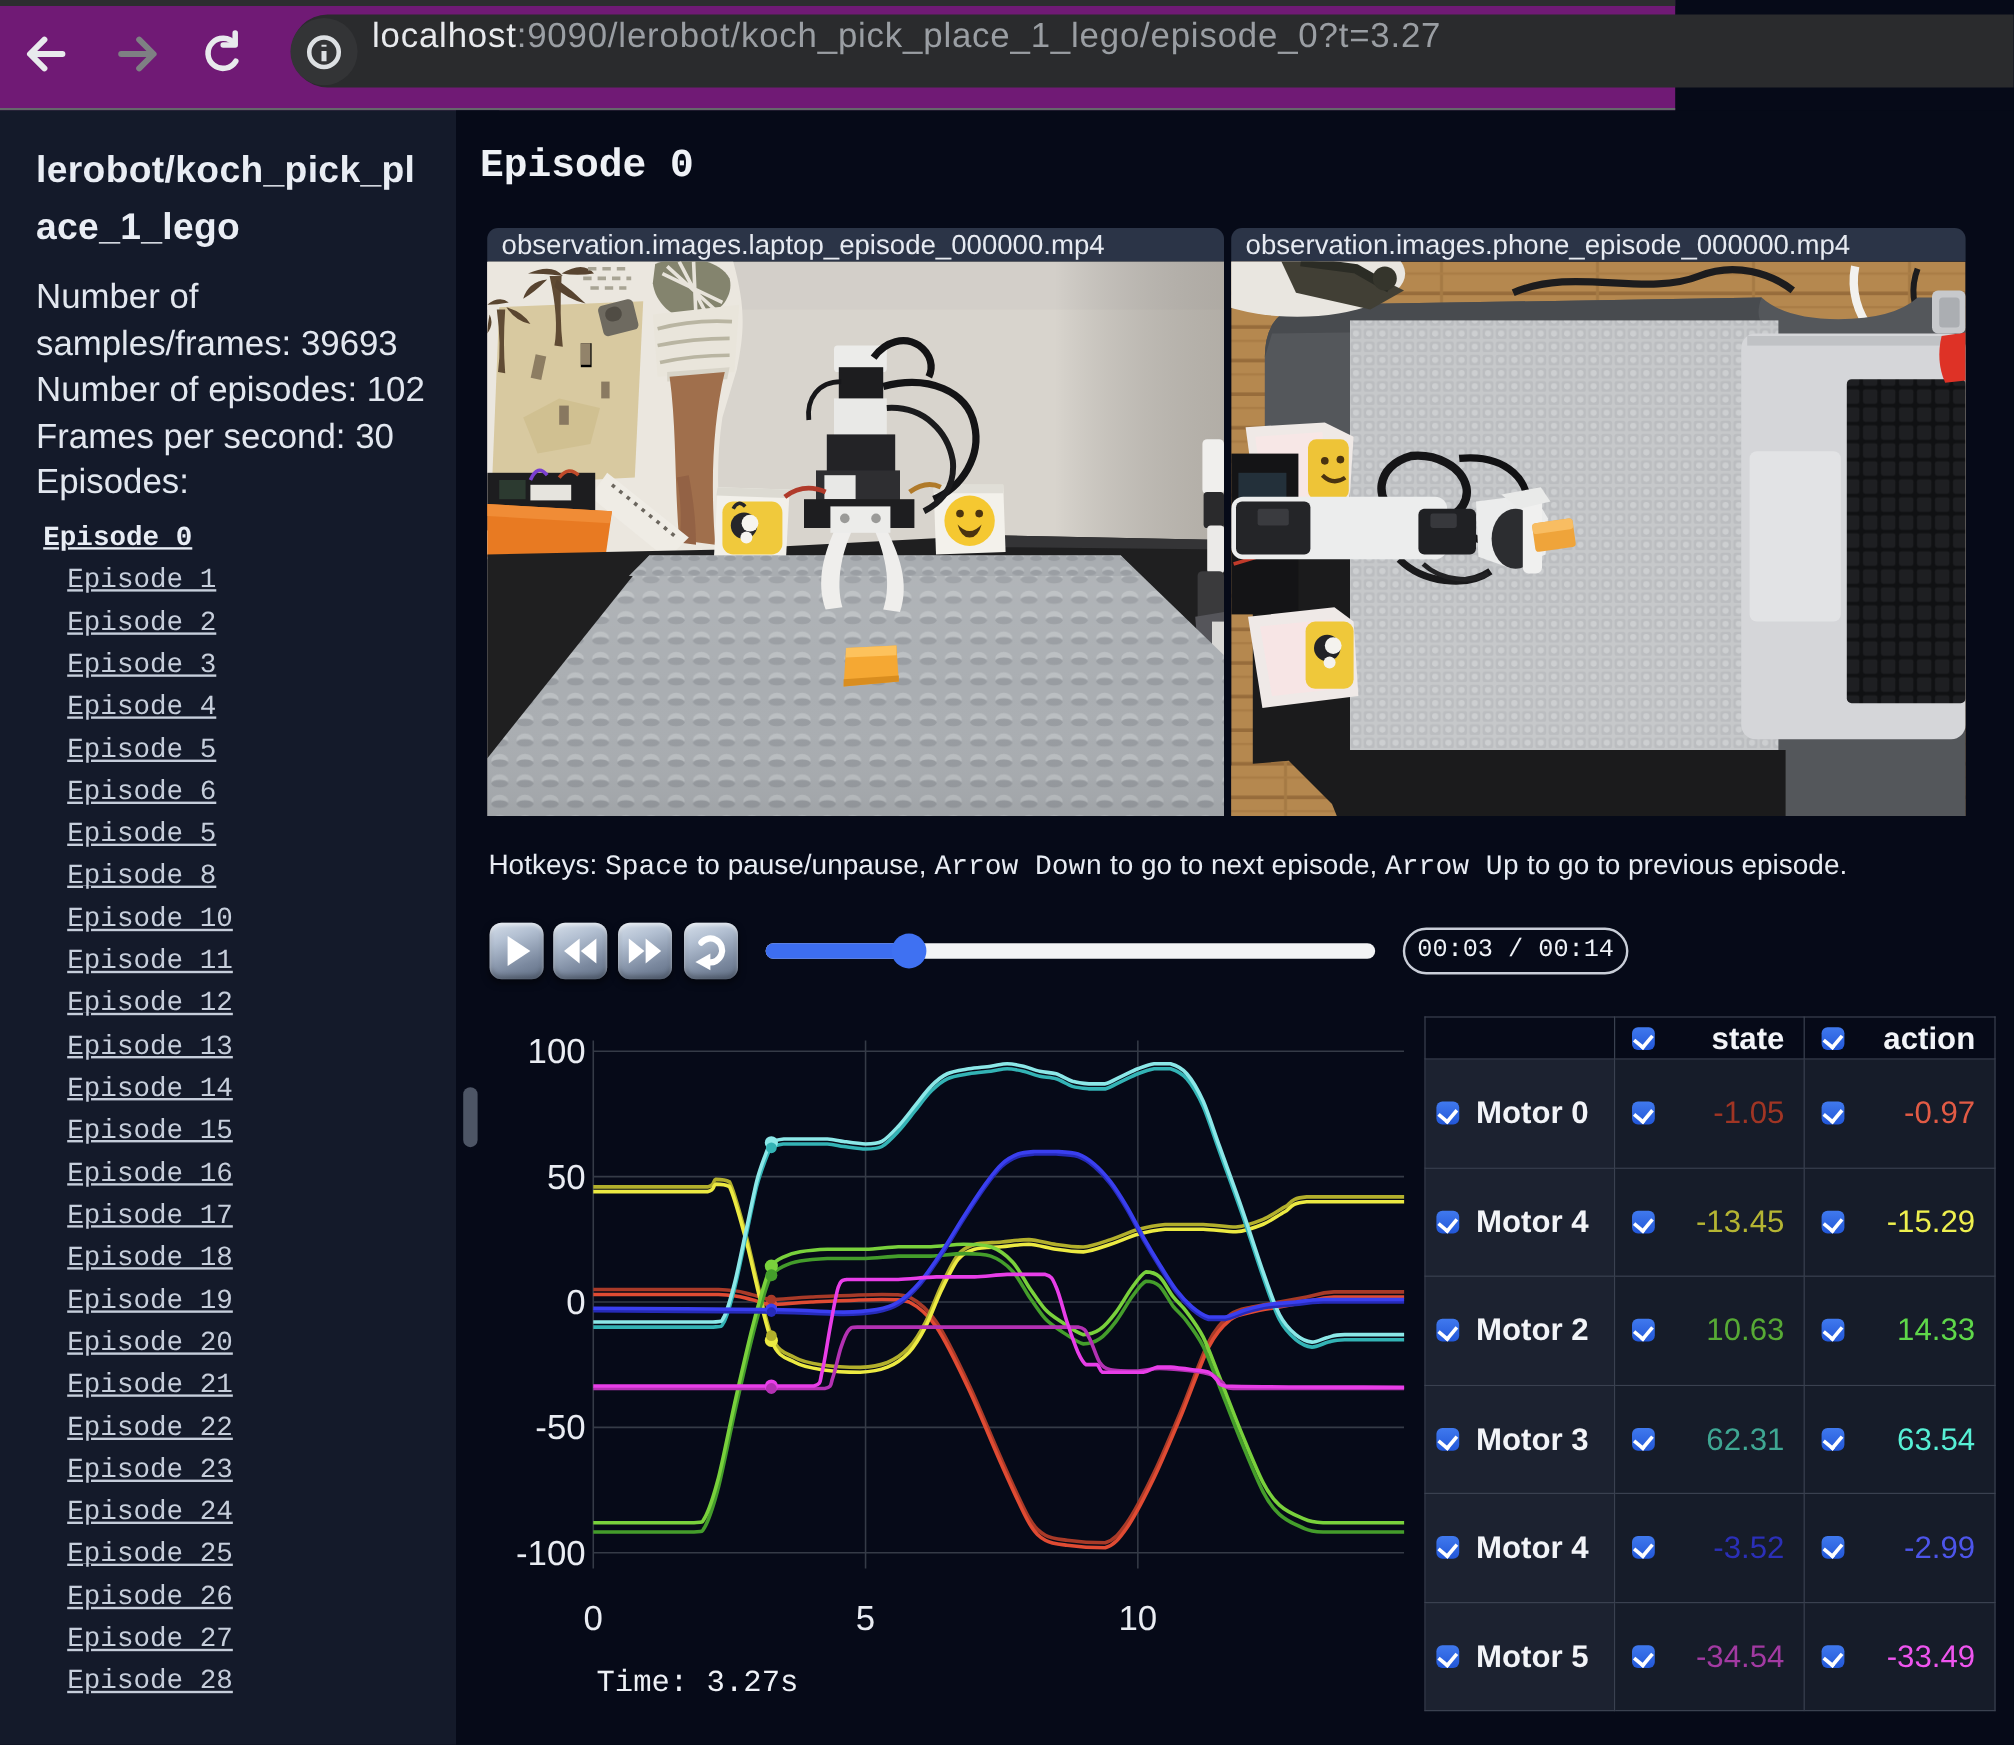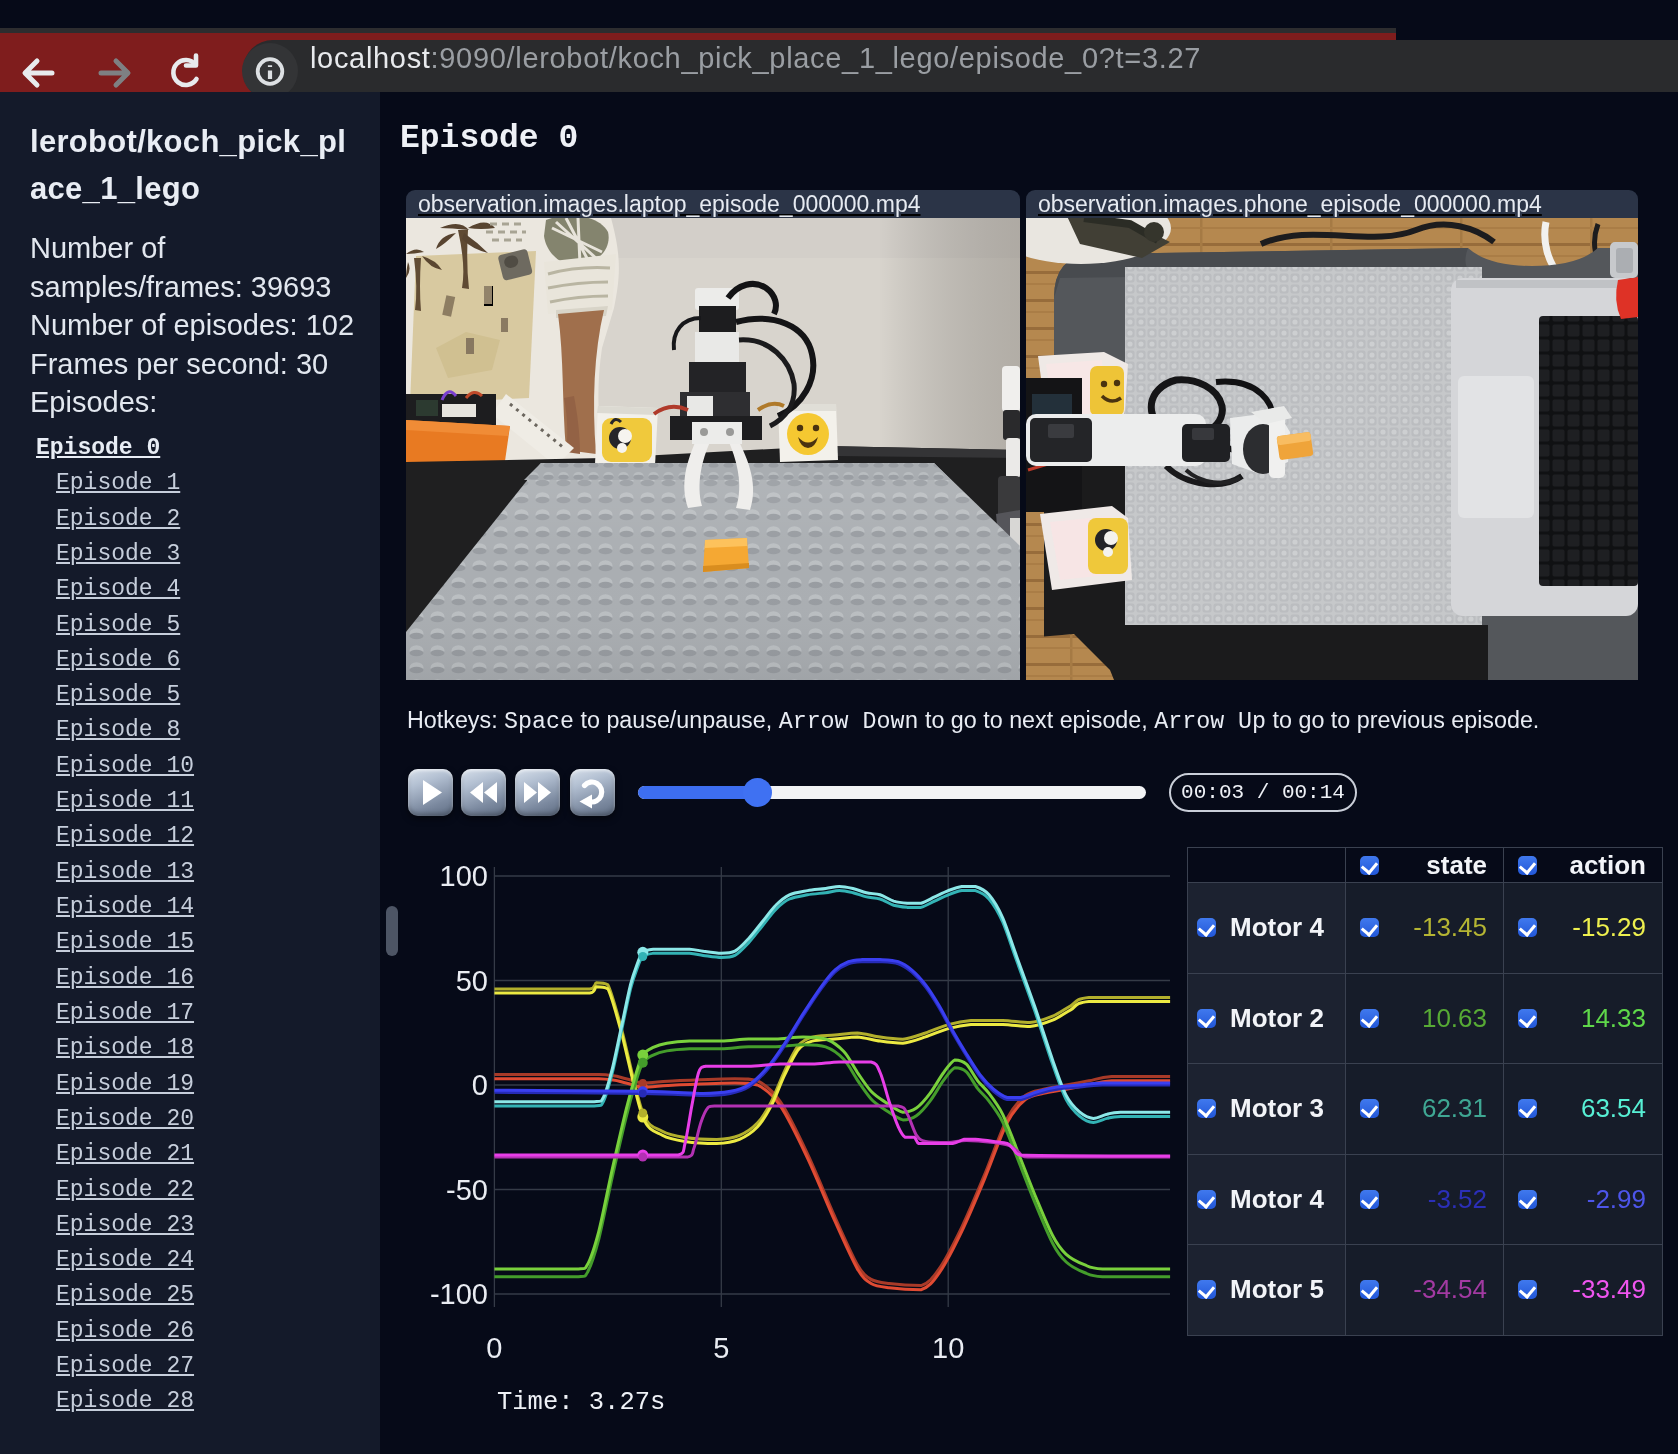--- a/index.html
+++ b/index.html
@@ -1,38 +1,38 @@
 <!DOCTYPE html>
 <html><head>
 <meta charset="utf-8">
 <style>
   * { margin:0; padding:0; box-sizing:border-box; }
   html,body { width:1678px; height:1454px; overflow:hidden; background:#060a18; font-family:"Liberation Sans",sans-serif; }
-  #chrome { position:absolute; left:0; top:0; width:1396px; height:92px; background:#7f1d1d; border-bottom:2px solid #65686b;margin-top:28px; }
+  #chrome { position:absolute; left:0; top:0; width:1396px; height:92px; background:#701a75; border-bottom:2px solid #65686b; }
   #chrome .topstrip { position:absolute; left:0; top:0; width:100%; height:5px; background:#2d2d2f; }
   #pill { position:absolute; left:243px; top:12px; width:1435px; height:61px; background:#2a2b2d; border-radius:30px 0 0 30px; }
   #infodisc { position:absolute; left:242px; top:15px; width:56px; height:56px; border-radius:50%; background:#333436; }
   .navicon { position:absolute; top:0; }
   #urltext { position:absolute; left:310px; top:0; height:61px; line-height:61px; font-size:29px; letter-spacing:0.68px; color:#9a9ea3; white-space:nowrap; }
   #urltext b { color:#e8eaed; font-weight:400; }
 
   #sidebar { position:absolute; left:0; top:92px; width:416px; height:1362px; background:#141a2a; color:#dfe4ec; }
   #sidebar h1 { font-size:31px; line-height:46.5px; font-weight:700; color:#e9edf4; margin:27px 24px 0 30px; letter-spacing:0.3px;}
   #stats { margin:17px 28px 0 30px; font-size:29px; line-height:38.6px; color:#e2e7ef; }
   #eplist { margin:13px 0 0 36px; font-family:"Liberation Mono",monospace; font-size:23px; color:#c6cedb; }
   #eplist div { height:35.32px; }
   #eplist a { color:#c6cedb; text-decoration:underline; }
   #eplist .cur a { font-weight:700; color:#e8edf5; }
   #eplist .o a { margin-left:20px; }
 
   #main { position:absolute; left:380px; top:92px; width:1298px; height:1362px; background:#060a18; }
   .abs { position:absolute; }
   #h1main { left:20px; top:28px; font-family:"Liberation Mono",monospace; font-weight:700; font-size:33px; color:#eef1f6; }
 
-  .vcard { position:absolute; top:98px;text-decoration:underline; }
+  .vcard { position:absolute; top:98px; }
   .vcap { height:28px; background:#2b3447; border-radius:9px 9px 0 0; color:#e6eaf1; font-size:23px; line-height:29px; padding-left:12px; white-space:nowrap; overflow:hidden; }
   .vimg { display:block; }
 
   #hotkeys { left:27px; top:615px; font-size:23.3px; color:#e8ecf3; }
   #hotkeys .mono { font-family:"Liberation Mono",monospace; }
 
   .pbtn { position:absolute; top:677px; width:45px; height:47px; border-radius:10px;
     background:linear-gradient(160deg,#d6dfea 0%,#b3c0d2 30%,#7b899f 72%,#5f6d83 100%);
     box-shadow:inset 0 2px 3px rgba(255,255,255,.55), inset 0 -3px 4px rgba(0,0,0,.25), 0 3px 6px rgba(0,0,0,.5); }
   .pbtn svg { position:absolute; left:0; top:0; }
@@ -436,20 +436,40 @@
               <span class="hlabel">state</span>
             </div>
           </th>
       <th class="c3">
             <div class="cell">
               <span class="cbx"></span>
               <span class="hlabel">action</span>
             </div>
           </th>
     </tr>
+        <tr class="body">
+          <td class="c1">
+            <div class="cell">
+              <span class="cbx"></span>
+              <span class="mlabel">Motor 0</span>
+            </div>
+          </td>
+          <td class="c2">
+            <div class="cell">
+              <span class="cbx"></span>
+              <span class="val" style="color:#a03524">-1.05</span>
+            </div>
+          </td>
+          <td class="c3">
+            <div class="cell">
+              <span class="cbx"></span>
+              <span class="val" style="color:#e25b45">-0.97</span>
+            </div>
+          </td>
+        </tr>
 <tr class="body">
           <td class="c1">
             <div class="cell">
               <span class="cbx"></span>
               <span class="mlabel">Motor 4</span>
             </div>
           </td>
           <td class="c2">
             <div class="cell">
               <span class="cbx"></span>

